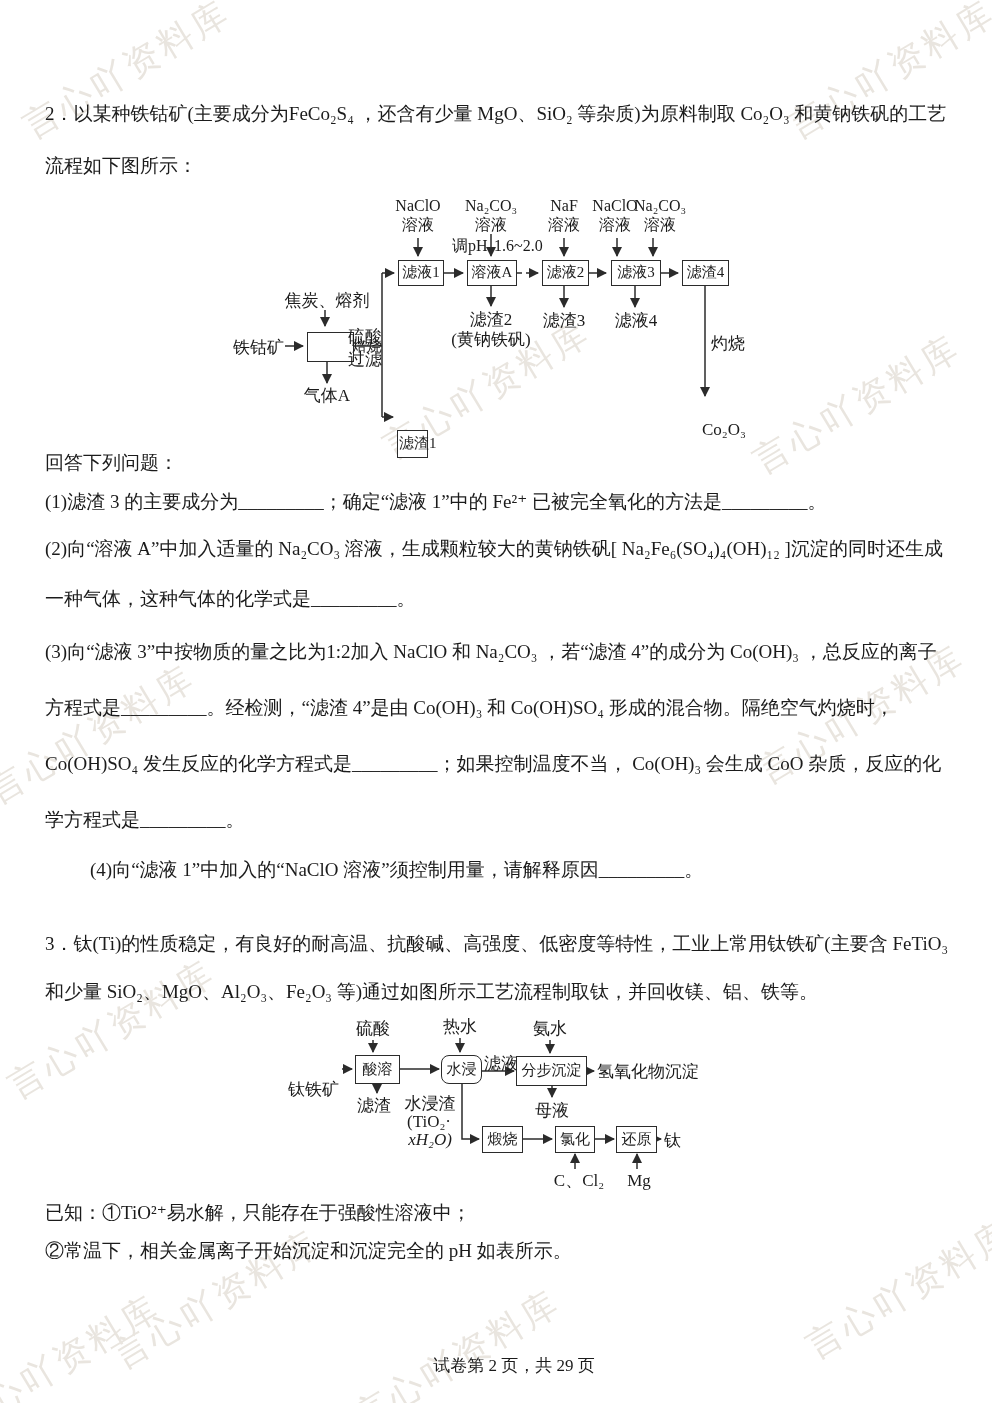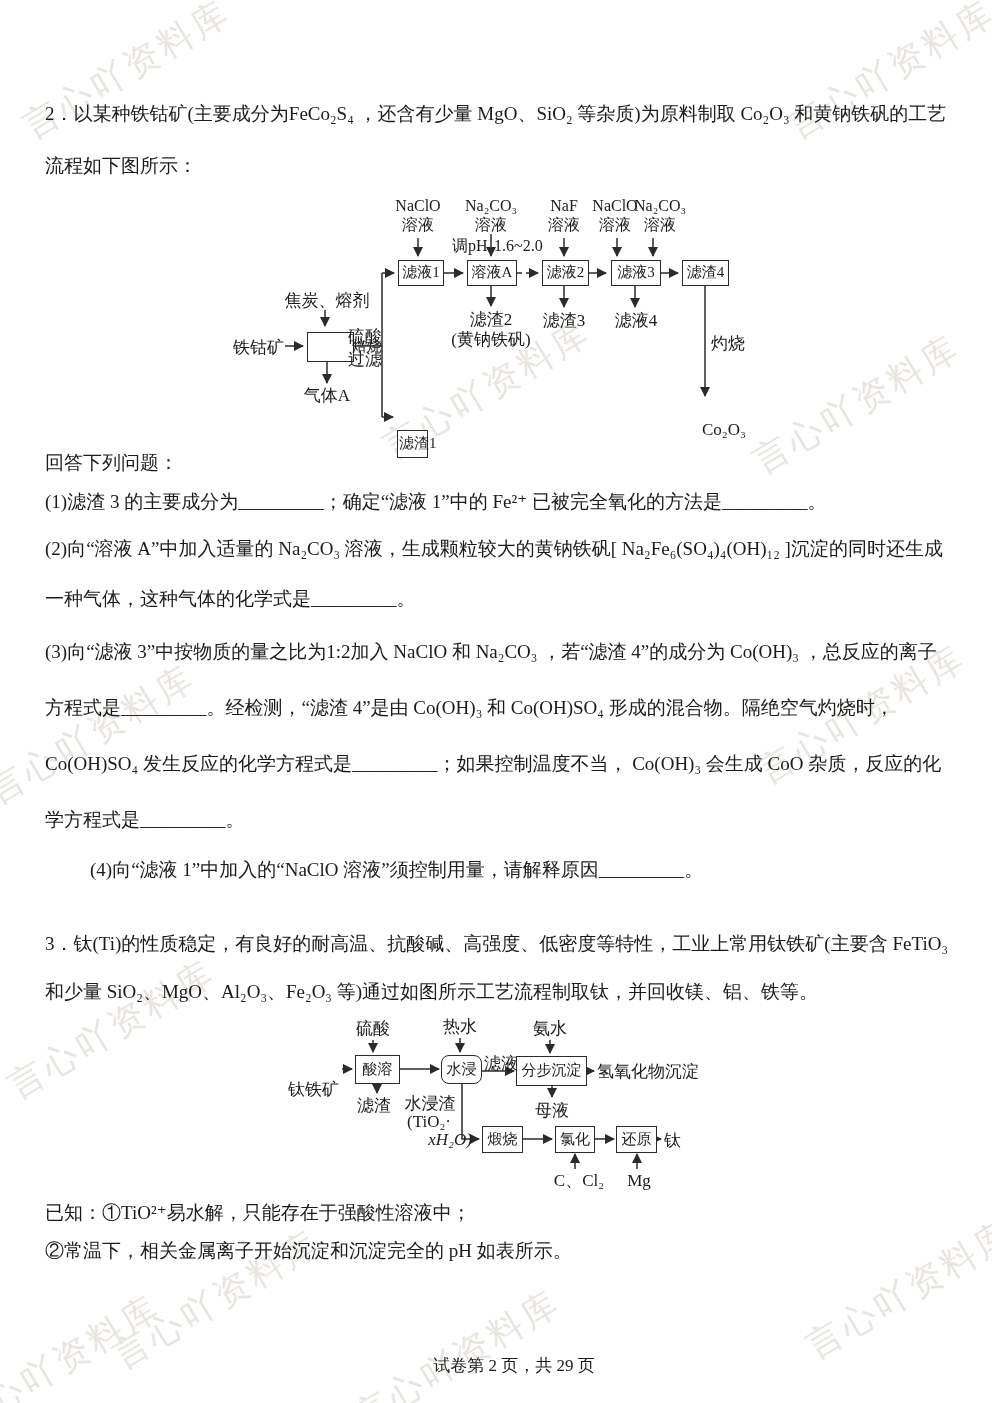--- a/index.html
+++ b/index.html
@@ -203,21 +203,21 @@
 
       <div class="node" style="left:75px;top:39px;width:45px;height:29px;line-height:26px;">酸溶</div>
       <div class="node" style="left:161px;top:39px;width:41px;height:29px;line-height:26px;border-radius:8px;">水浸</div>
       <div class="lab f-m" style="left:204px;top:38px;">滤液</div>
       <div class="node" style="left:236px;top:40px;width:71px;height:30px;line-height:27px;">分步沉淀</div>
       <div class="lab f-m" style="left:317px;top:46px;">氢氧化物沉淀</div>
 
       <div class="lab c f-m" style="left:94px;top:80px;">滤渣</div>
       <div class="lab c f-m" style="left:150px;top:78px;">水浸渣</div>
       <div class="lab c f-m" style="left:149px;top:96px;">(TiO₂·</div>
-      <div class="lab c f-m" style="left:150px;top:114px;font-style:italic;margin-left:20px;">xH₂O)</div>
+      <div class="lab c f-m" style="left:150px;top:114px;font-style:italic;">xH₂O)</div>
       <div class="lab c f-m" style="left:272px;top:85px;">母液</div>
 
       <div class="node" style="left:202px;top:110px;width:41px;height:27px;line-height:24px;">煅烧</div>
       <div class="node" style="left:275px;top:110px;width:40px;height:27px;line-height:24px;">氯化</div>
       <div class="node" style="left:336px;top:110px;width:41px;height:27px;line-height:24px;">还原</div>
       <div class="lab f-m" style="left:384px;top:115px;">钛</div>
       <div class="lab c f-m" style="left:299px;top:155px;">C、Cl₂</div>
       <div class="lab c f-m" style="left:359px;top:155px;">Mg</div>
     </div>
 

